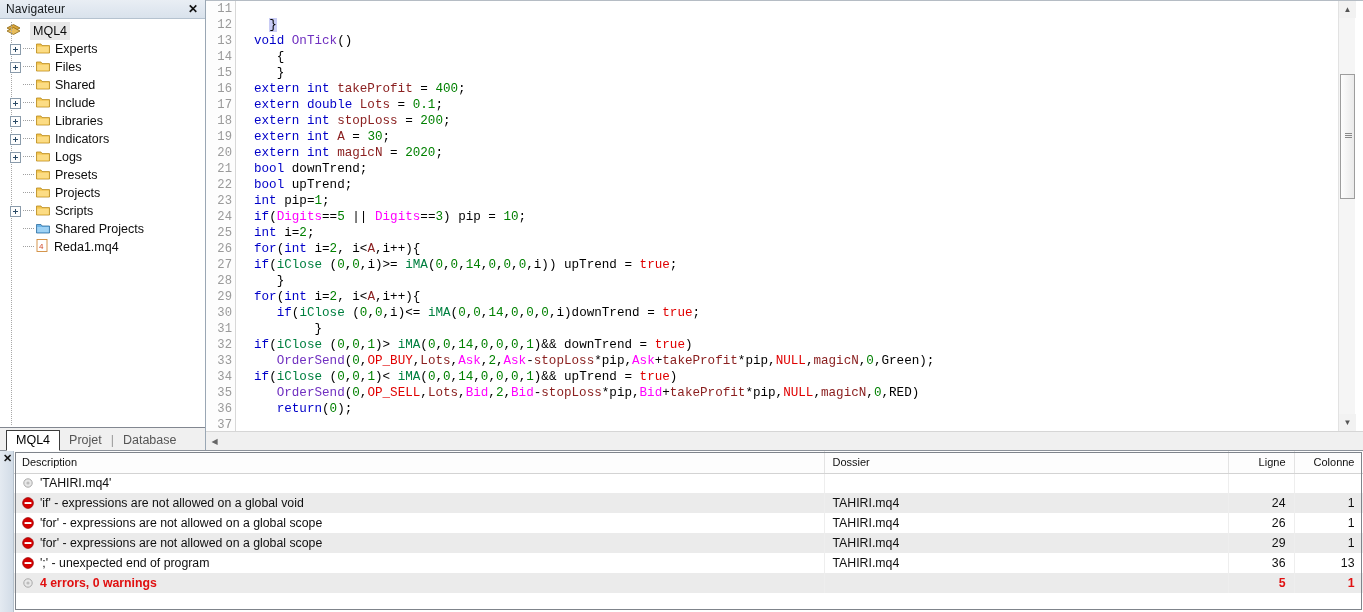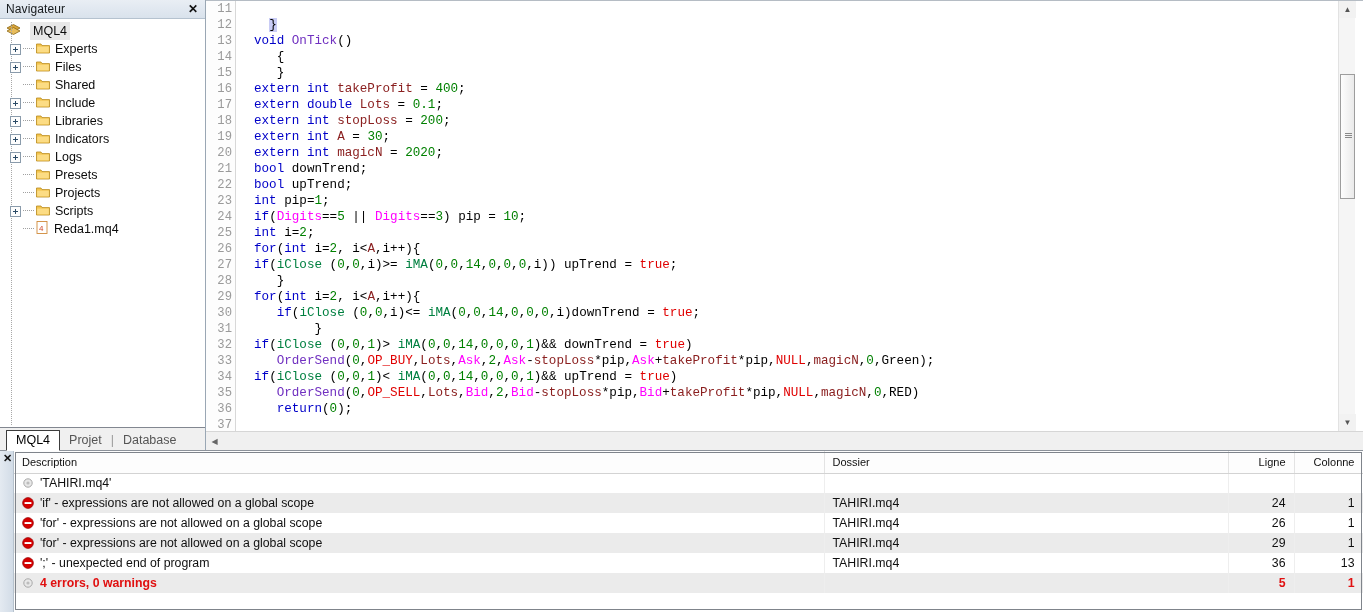--- a/index.html
+++ b/index.html
@@ -341,20 +341,29 @@
             <span class="lbl">Projects</span>
           </div>
           <div class="tree-row child">
             <span class="expander"></span>
             <span class="dots"></span>
             <span class="ico"><svg width="14" height="12" viewBox="0 0 14 12">
                 <path d="M0.5 2 L5 2 L6 3.6 L13.5 3.6 L13.5 11 L0.5 11 Z" fill="#f3c54e" stroke="#b8891c" stroke-width="0.8"></path>
                 <rect x="1.2" y="4.6" width="11.6" height="5.8" fill="#fcdc84"></rect>
               </svg></span>
             <span class="lbl">Scripts</span>
+          </div>
+          <div class="tree-row child">
+            <span class="expander empty"></span>
+            <span class="dots"></span>
+            <span class="ico"><svg width="14" height="12" viewBox="0 0 14 12">
+                <path d="M0.5 2.5 L5 2.5 L6 4 L13.5 4 L13.5 11 L0.5 11 Z" fill="#6eb4e8" stroke="#2f6f9e" stroke-width="0.8"></path>
+                <rect x="1.2" y="5" width="11.6" height="5.2" fill="#9ed2f5"></rect>
+              </svg></span>
+            <span class="lbl">Shared Projects</span>
           </div>
           <div class="tree-row child">
             <span class="expander empty"></span>
             <span class="dots"></span>
             <span class="ico"><svg width="13" height="13" viewBox="0 0 13 13">
                 <rect x="1" y="0.5" width="10" height="12" fill="#fff" stroke="#d08a3a" stroke-width="0.9"></rect>
                 <text x="3" y="9.5" font-size="8" fill="#d04a2a" font-family="sans-serif">4</text>
               </svg></span>
             <span class="lbl">Reda1.mq4</span>
           </div>
@@ -416,21 +425,21 @@
                     <circle cx="6" cy="6" r="1.6" fill="#bdbdbd"></circle>
                   </svg></span><span>'TAHIRI.mq4'</span></td>
               <td></td>
               <td class="rt"></td>
               <td class="rt"></td>
             </tr>
             <tr class="alt">
               <td class="desc"><span><svg class="row-ico" viewBox="0 0 12 12">
                     <circle cx="6" cy="6" r="5.4" fill="#d40000" stroke="#9a0000" stroke-width="0.7"></circle>
                     <rect x="2.6" y="5.1" width="6.8" height="1.9" fill="#fff"></rect>
-                  </svg></span><span>'if' - expressions are not allowed on a global scope</span></td>
+                  </svg></span><span>'if' - expressions are not allowed on a global void</span></td>
               <td>TAHIRI.mq4</td>
               <td class="rt">24</td>
               <td class="rt">1</td>
             </tr>
             <tr class="norm">
               <td class="desc"><span><svg class="row-ico" viewBox="0 0 12 12">
                     <circle cx="6" cy="6" r="5.4" fill="#d40000" stroke="#9a0000" stroke-width="0.7"></circle>
                     <rect x="2.6" y="5.1" width="6.8" height="1.9" fill="#fff"></rect>
                   </svg></span><span>'for' - expressions are not allowed on a global scope</span></td>
               <td>TAHIRI.mq4</td>

